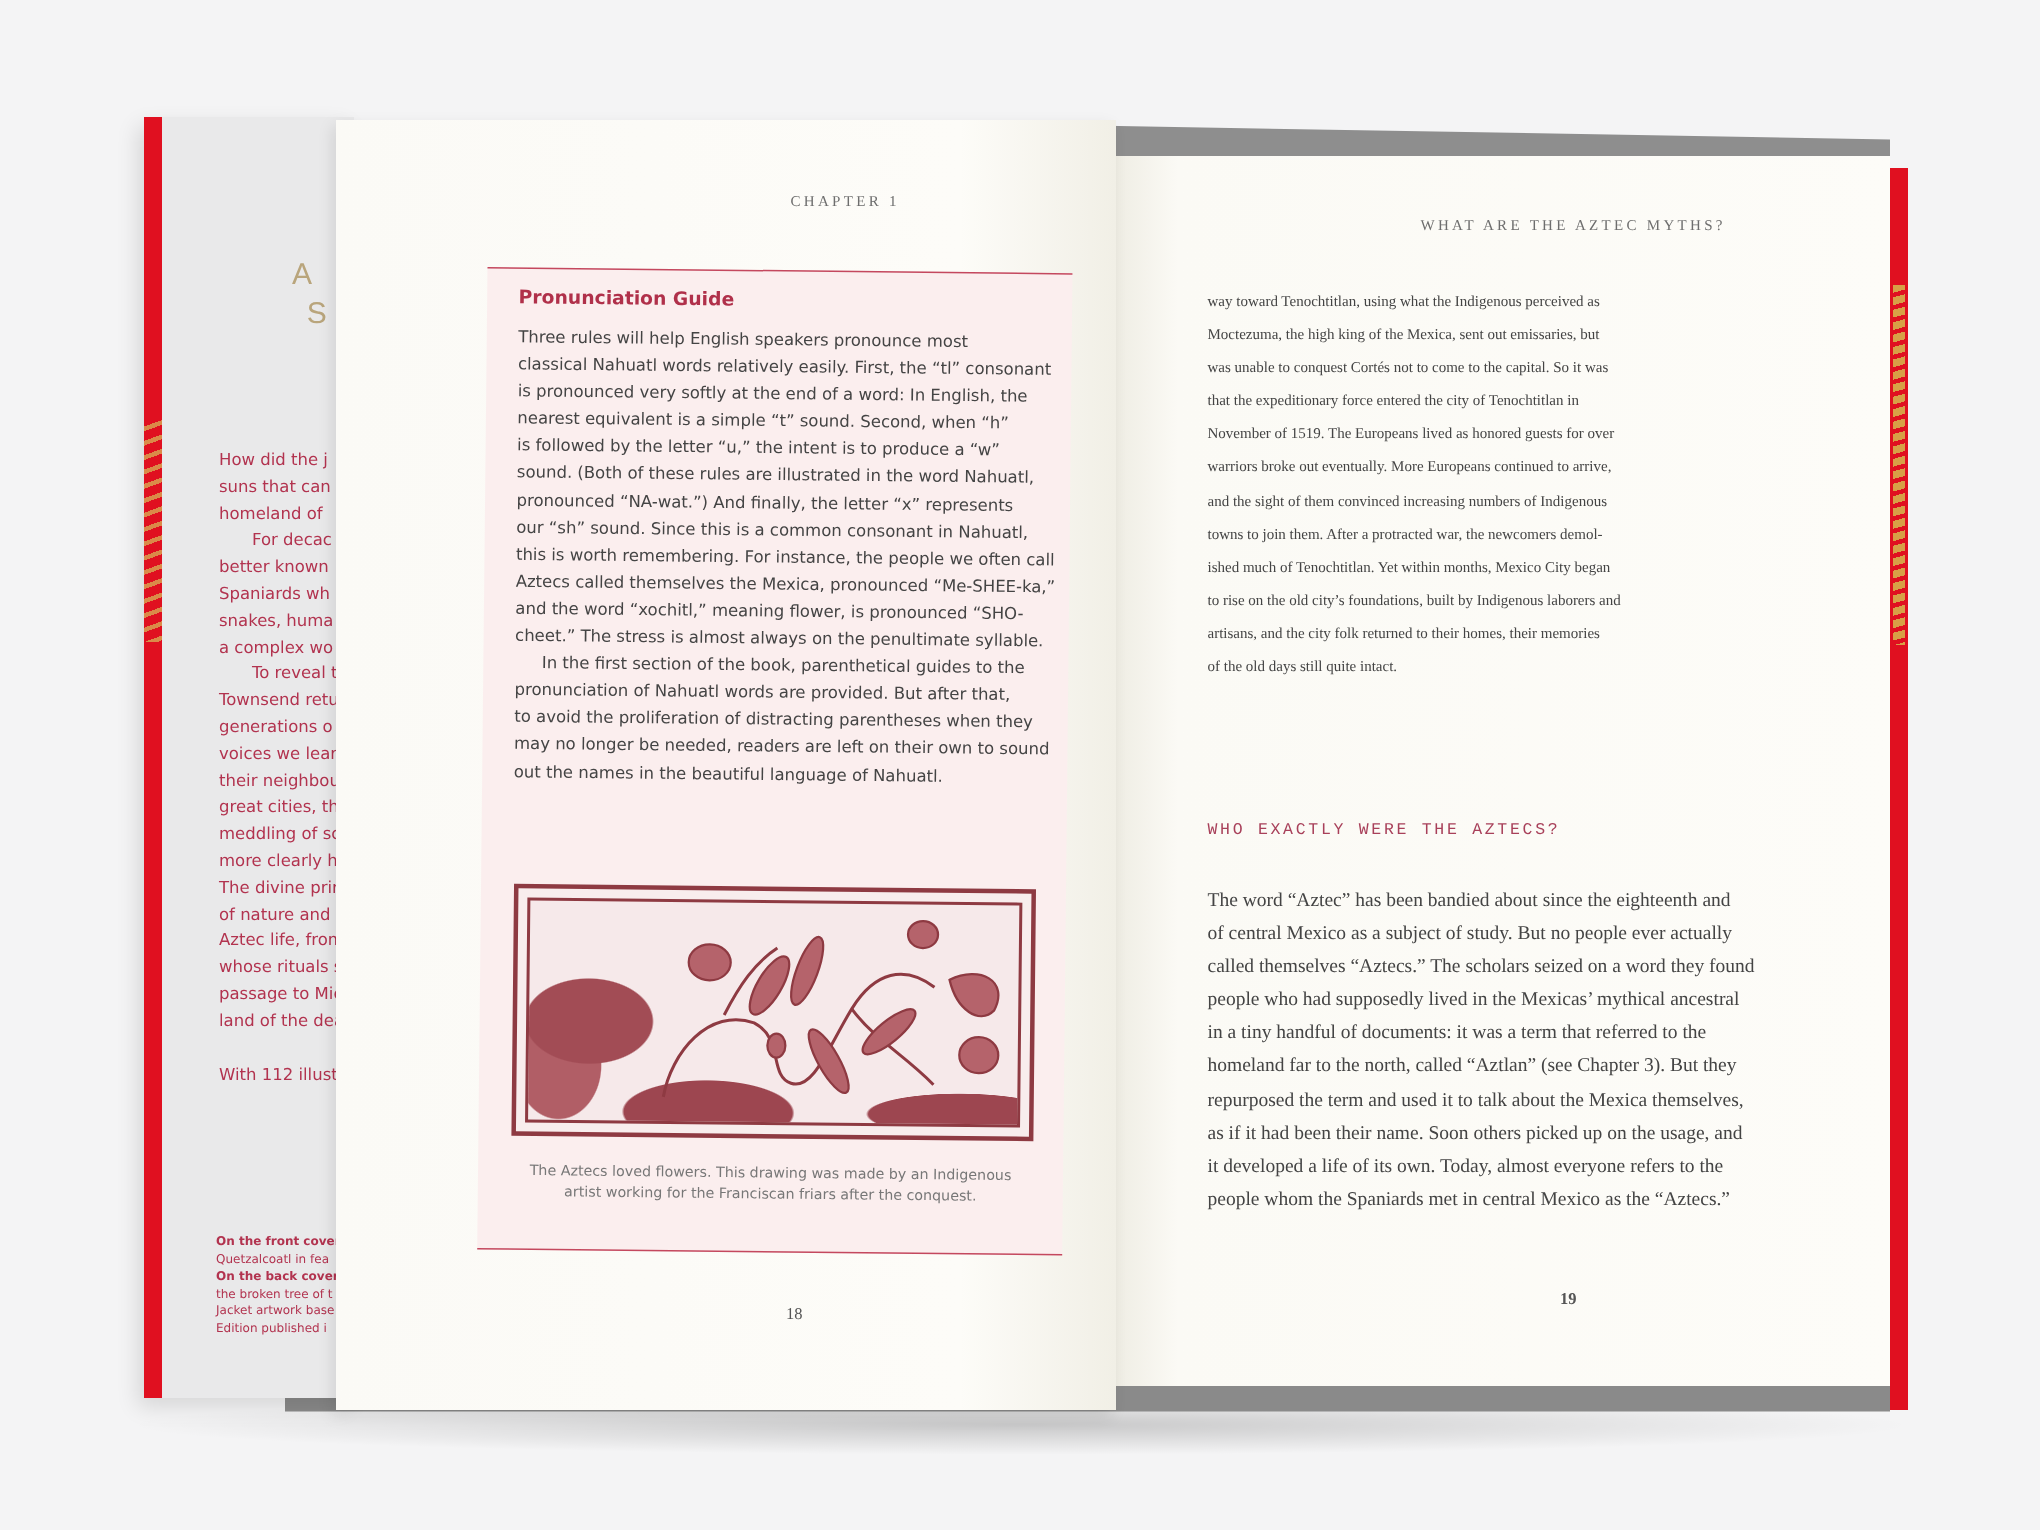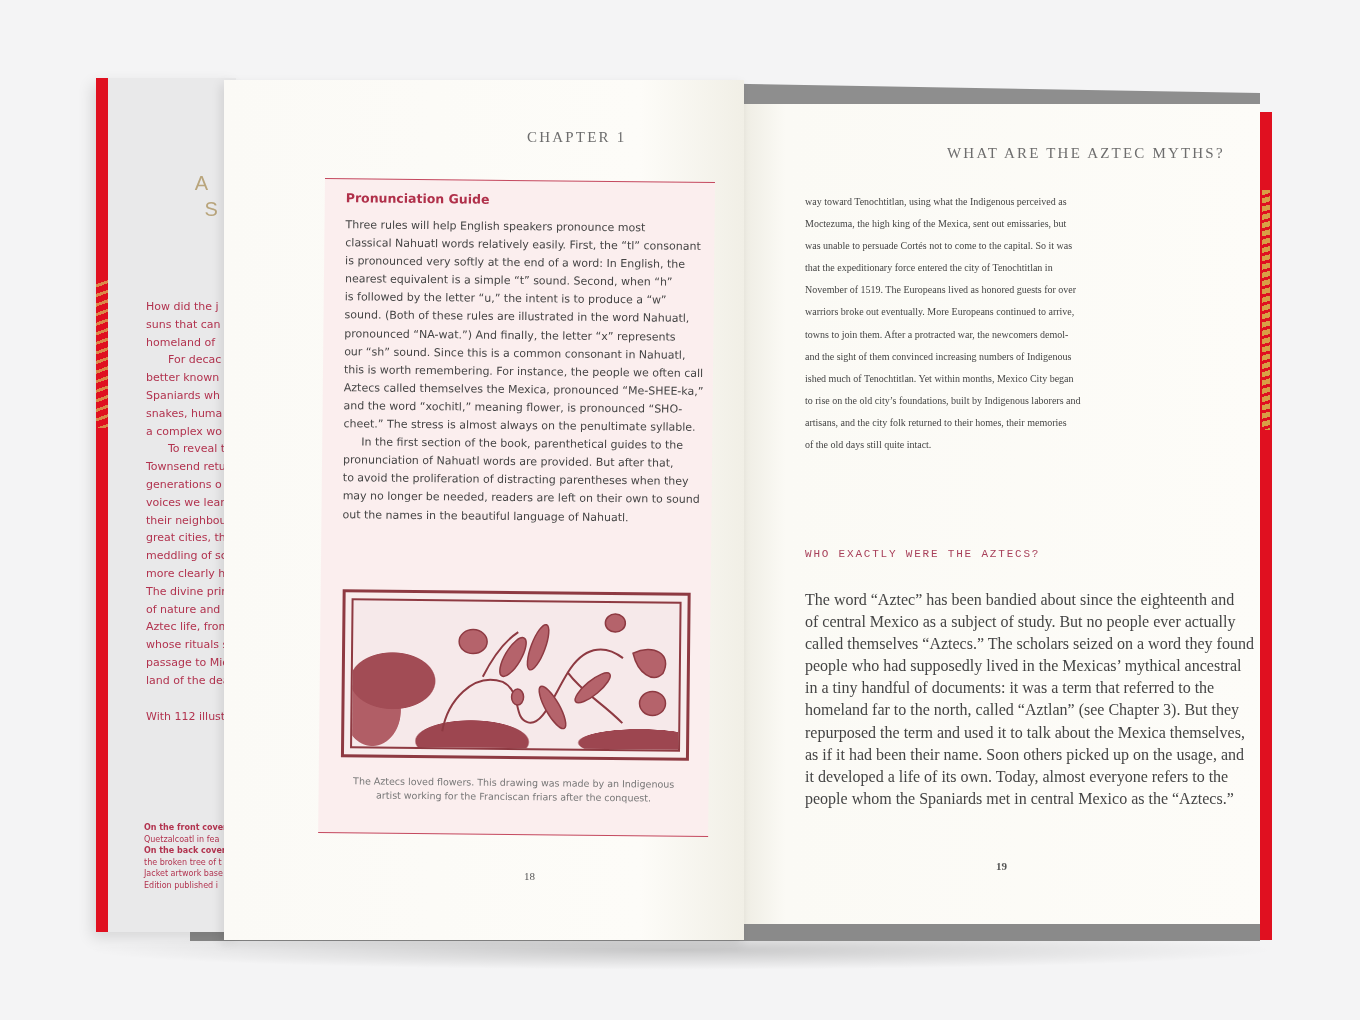--- a/index.html
+++ b/index.html
@@ -76,21 +76,21 @@
     position: absolute; left: 1260px; top: 112px; width: 12px; height: 828px;
     background: #e01020;
   }
   .right-cover-ornament {
     position: absolute; left: 1262px; top: 190px; width: 8px; height: 240px;
     background: repeating-linear-gradient(165deg, #d8a046 0 5px, #e01020 5px 8px);
   }
 
   .running-head {
     position: absolute; font-family: "Liberation Serif", serif;
-    font-size: 15px; letter-spacing: 2.2px; color: #6d6d6d; white-space: nowrap; padding-left: 28px;
+    font-size: 10px; letter-spacing: 2.2px; color: #6d6d6d; white-space: nowrap; padding-left: 28px;
   }
   .folio {
     position: absolute; font-family: "Liberation Serif", serif;
     font-size: 11px; color: #555;
   }
 
   
   .pron-box {
     position: absolute; left: 325px; top: 178px; width: 390px; height: 655px;
     background: #fbeeee;
@@ -138,21 +138,21 @@
     font-family: "Liberation Serif", serif; font-size: 10px;
     line-height: 22.1px; color: #444; white-space: nowrap;
   }
   .section-head {
     position: absolute; left: 805px; top: 548px; width: 395px; text-align: left;
     font-family: Liberation Mono, monospace; font-size: 11px; letter-spacing: 1.8px;
     color: #a8405a;
   }
   .right-text2 {
     position: absolute; left: 805px; top: 589px; width: 400px;
-    font-family: "Liberation Serif", serif; font-size: 16px;
+    font-family: "Liberation Serif", serif; font-size: 13px;
     line-height: 22.1px; color: #444; white-space: nowrap;
   }
 </style>
 </head>
 <body>
 
 <div>
   <div class="shadow-under"></div>
   <div class="cloth-top"></div>
   <div class="cloth-bottom"></div>
@@ -255,26 +255,26 @@
       <div>The Aztecs loved flowers. This drawing was made by an Indigenous</div>
       <div>artist working for the Franciscan friars after the conquest.</div>
     </div>
   </div>
 
   <div class="running-head" style="left:919px; top:145px;">WHAT ARE THE AZTEC MYTHS?</div>
 
   <div class="right-text">
     <div>way toward Tenochtitlan, using what the Indigenous perceived as</div>
     <div>Moctezuma, the high king of the Mexica, sent out emissaries, but</div>
-    <div>was unable to persuade Cortés not to come to the capital. So it was</div>
+    <div>was unable to conquest Cortés not to come to the capital. So it was</div>
     <div>that the expeditionary force entered the city of Tenochtitlan in</div>
     <div>November of 1519. The Europeans lived as honored guests for over</div>
     <div>warriors broke out eventually. More Europeans continued to arrive,</div>
+    <div>and the sight of them convinced increasing numbers of Indigenous</div>
     <div>towns to join them. After a protracted war, the newcomers demol-</div>
-    <div>and the sight of them convinced increasing numbers of Indigenous</div>
     <div>ished much of Tenochtitlan. Yet within months, Mexico City began</div>
     <div>to rise on the old city’s foundations, built by Indigenous laborers and</div>
     <div>artisans, and the city folk returned to their homes, their memories</div>
     <div>of the old days still quite intact.</div>
   </div>
 
   <div class="section-head">WHO EXACTLY WERE THE AZTECS?</div>
 
   <div class="right-text2">
     <div>The word “Aztec” has been bandied about since the eighteenth and</div>
@@ -282,14 +282,14 @@
     <div>called themselves “Aztecs.” The scholars seized on a word they found</div>
     <div>people who had supposedly lived in the Mexicas’ mythical ancestral</div>
     <div>in a tiny handful of documents: it was a term that referred to the</div>
     <div>homeland far to the north, called “Aztlan” (see Chapter 3). But they</div>
     <div>repurposed the term and used it to talk about the Mexica themselves,</div>
     <div>as if it had been their name. Soon others picked up on the usage, and</div>
     <div>it developed a life of its own. Today, almost everyone refers to the</div>
     <div>people whom the Spaniards met in central Mexico as the “Aztecs.”</div>
   </div>
 
-  <div class="folio" style="left:996px; top:860px;font-weight:bold;">19</div>
+  <div class="folio" style="left:1040px; top:860px;font-weight:bold;">19</div>
 </div>
 
 </body></html>

